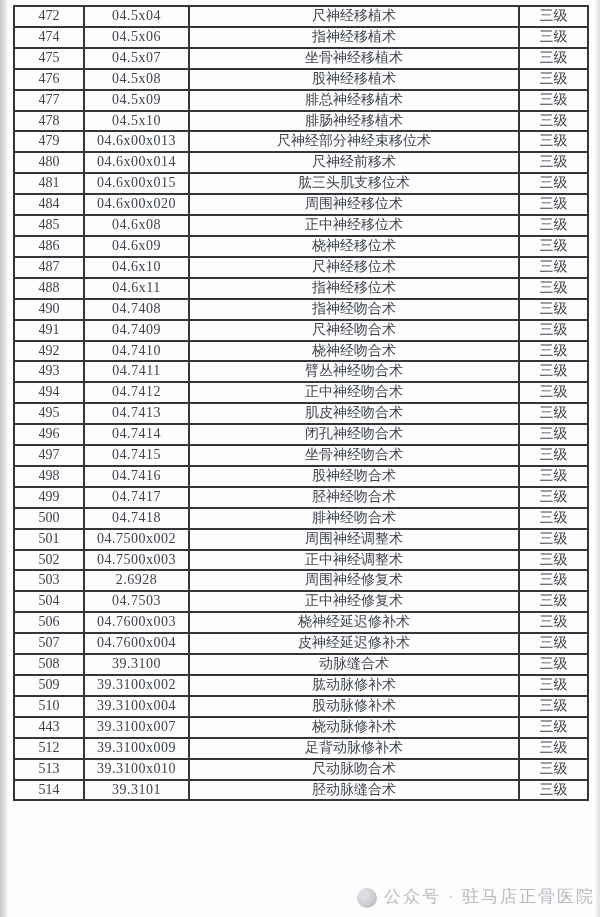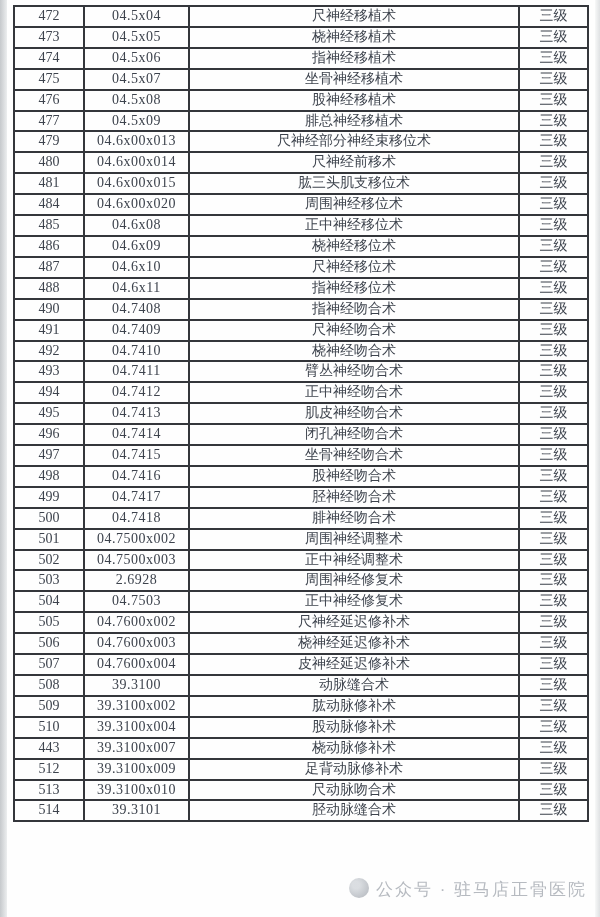--- a/index.html
+++ b/index.html
@@ -37,23 +37,23 @@
     white-space:nowrap;
     overflow:hidden;
   }
   col.c-no    { width:70px; }
   col.c-code  { width:105px; }
   col.c-name  { width:330px; }
   col.c-level { width:69px; }
   td.code { letter-spacing:0.5px; }
   .watermark {
     position:absolute;
-    left:349px; top:878px;
+    left:357px; top:878px;
     height:30px;
-    display:flex; align-items:flex-start;
+    display:flex; align-items:flex-end;
     z-index:6;
     pointer-events:none;
   }
   .wm-icon {
     width:20px; height:20px;
     border-radius:50%;
     background:radial-gradient(circle at 35% 35%, #cfd3d8 20%, #a9aeb5 75%);
     opacity:0.75;
     margin-right:7px;
     flex:0 0 auto;
@@ -82,26 +82,20 @@
       <col class="c-level">
     </colgroup>
     <tbody>
         <tr>
           <td class="no">472</td>
           <td class="code">04.5x04</td>
           <td class="name">尺神经移植术</td>
           <td class="level">三级</td>
         </tr>
         <tr>
-          <td class="no">473</td>
-          <td class="code">04.5x05</td>
-          <td class="name">桡神经移植术</td>
-          <td class="level">三级</td>
-        </tr>
-        <tr>
           <td class="no">474</td>
           <td class="code">04.5x06</td>
           <td class="name">指神经移植术</td>
           <td class="level">三级</td>
         </tr>
         <tr>
           <td class="no">475</td>
           <td class="code">04.5x07</td>
           <td class="name">坐骨神经移植术</td>
           <td class="level">三级</td>
@@ -112,20 +106,26 @@
           <td class="name">股神经移植术</td>
           <td class="level">三级</td>
         </tr>
         <tr>
           <td class="no">477</td>
           <td class="code">04.5x09</td>
           <td class="name">腓总神经移植术</td>
           <td class="level">三级</td>
         </tr>
         <tr>
+          <td class="no">478</td>
+          <td class="code">04.5x10</td>
+          <td class="name">腓肠神经移植术</td>
+          <td class="level">三级</td>
+        </tr>
+        <tr>
           <td class="no">479</td>
           <td class="code">04.6x00x013</td>
           <td class="name">尺神经部分神经束移位术</td>
           <td class="level">三级</td>
         </tr>
         <tr>
           <td class="no">480</td>
           <td class="code">04.6x00x014</td>
           <td class="name">尺神经前移术</td>
           <td class="level">三级</td>
@@ -247,26 +247,20 @@
         <tr>
           <td class="no">503</td>
           <td class="code">2.6928</td>
           <td class="name">周围神经修复术</td>
           <td class="level">三级</td>
         </tr>
         <tr>
           <td class="no">504</td>
           <td class="code">04.7503</td>
           <td class="name">正中神经修复术</td>
-          <td class="level">三级</td>
-        </tr>
-        <tr>
-          <td class="no">505</td>
-          <td class="code">04.7600x002</td>
-          <td class="name">尺神经延迟修补术</td>
           <td class="level">三级</td>
         </tr>
         <tr>
           <td class="no">506</td>
           <td class="code">04.7600x003</td>
           <td class="name">桡神经延迟修补术</td>
           <td class="level">三级</td>
         </tr>
         <tr>
           <td class="no">507</td>

